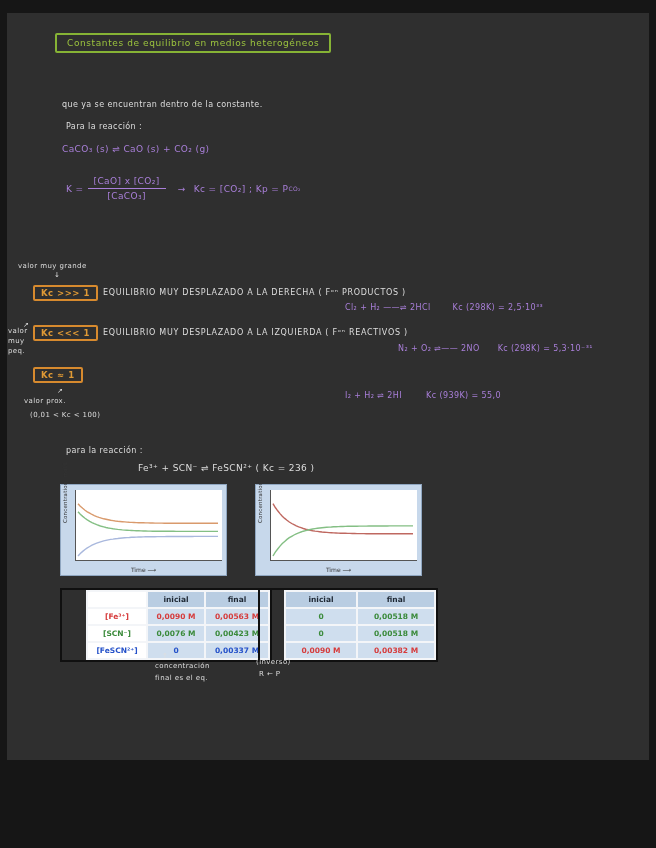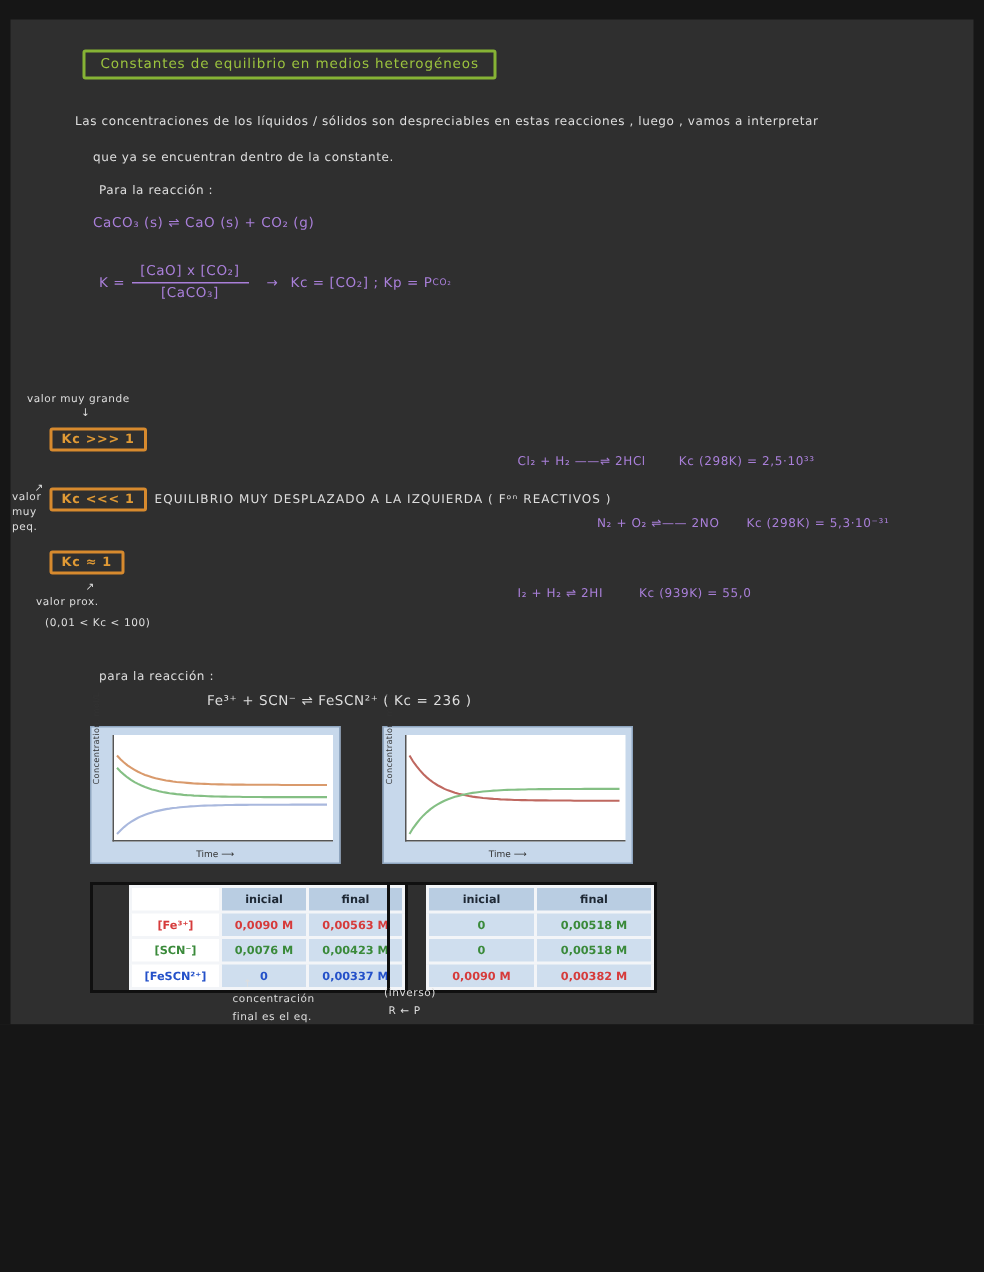--- a/index.html
+++ b/index.html
@@ -1,16 +1,16 @@
 <!DOCTYPE html>
 <html><head>
 <meta charset="utf-8">
 <style>
   html,body{margin:0;padding:0;background:#161616;}
-  #canvas{position:relative;width:656px;height:683px;background:#2f2f2f;overflow:hidden;
+  #canvas{position:relative;width:656px;height:760px;background:#2f2f2f;overflow:hidden;
           font-family:"DejaVu Sans",sans-serif;color:#e3e3e3;}
   .frame{position:absolute;background:#161616;}
   .abs{position:absolute;white-space:nowrap;}
   .hw{letter-spacing:.4px;}
   .white{color:#dedede;}
   .purple{color:#a97fd9;}
   .green{color:#9cc43e;}
   .orange{color:#e09a35;}
   .tiny{font-size:7px;}
   .small{font-size:8px;}
@@ -41,41 +41,41 @@
 
 <div id="canvas">
 
   <div class="frame" style="left:0;top:0;width:656px;height:13px;"></div>
   <div class="frame" style="left:0;top:0;width:7px;height:848px;"></div>
   <div class="frame" style="left:649px;top:0;width:7px;height:848px;"></div>
   <div class="frame" style="left:0;top:843px;width:656px;height:5px;"></div>
 
   <div class="abs titlebox green hw" style="left:55px;top:33px;">Constantes  de  equilibrio  en  medios  heterogéneos</div>
 
-  <div class="abs white hw" style="left:50px;top:76px;font-size:8px;">Las concentraciones  de  los líquidos / sólidos   son despreciables   en  estas  reacciones , luego , vamos   a  interpretar</div>
   <div class="abs white hw" style="left:62px;top:100px;font-size:8px;">que  ya  se  encuentran   dentro  de  la  constante.</div>
 
   <div class="abs white hw small" style="left:66px;top:122px;">Para  la  reacción :</div>
   <div class="abs purple hw med" style="left:62px;top:144px;">CaCO₃ (s)   ⇌   CaO (s)  +  CO₂ (g)</div>
 
   <div class="abs purple hw med" style="left:66px;top:176px;display:flex;align-items:center;">
     <span>K  =</span>
     <span class="frac">
       <span class="num">[CaO]  x  [CO₂]</span>
       <span class="den">[CaCO₃]</span>
     </span>
     <span style="margin:0 8px;">→</span>
     <span>Kc = [CO₂]    ;    Kp = P</span>
       <sub style="font-size:6px;">CO₂</sub>
   </div>
 
 
   <div class="abs white tiny hw" style="left:18px;top:262px;">valor muy grande</div>
   <div class="abs white tiny" style="left:54px;top:271px;">↓</div>
   <div class="abs kbox orange" style="left:33px;top:285px;text-align:center;">Kc  &gt;&gt;&gt;  1</div>
+  <div class="abs white cap" style="left:103px;top:288px;">EQUILIBRIO  MUY  DESPLAZADO  A  LA  DERECHA  ( Fᵒⁿ PRODUCTOS )</div>
   <div class="abs purple hw small" style="left:345px;top:303px;display:flex;gap:22px;">
     <span>Cl₂ + H₂ ——⇌  2HCl</span>
     <span>Kc (298K) = 2,5·10³³</span>
   </div>
 
   <div class="abs white tiny hw" style="left:8px;top:327px;">valor</div>
   <div class="abs white tiny hw" style="left:8px;top:337px;">muy</div>
   <div class="abs white tiny hw" style="left:8px;top:347px;">peq.</div>
   <div class="abs white tiny" style="left:23px;top:321px;">↗</div>
   <div class="abs kbox orange" style="left:33px;top:325px;">Kc  &lt;&lt;&lt;  1</div>

